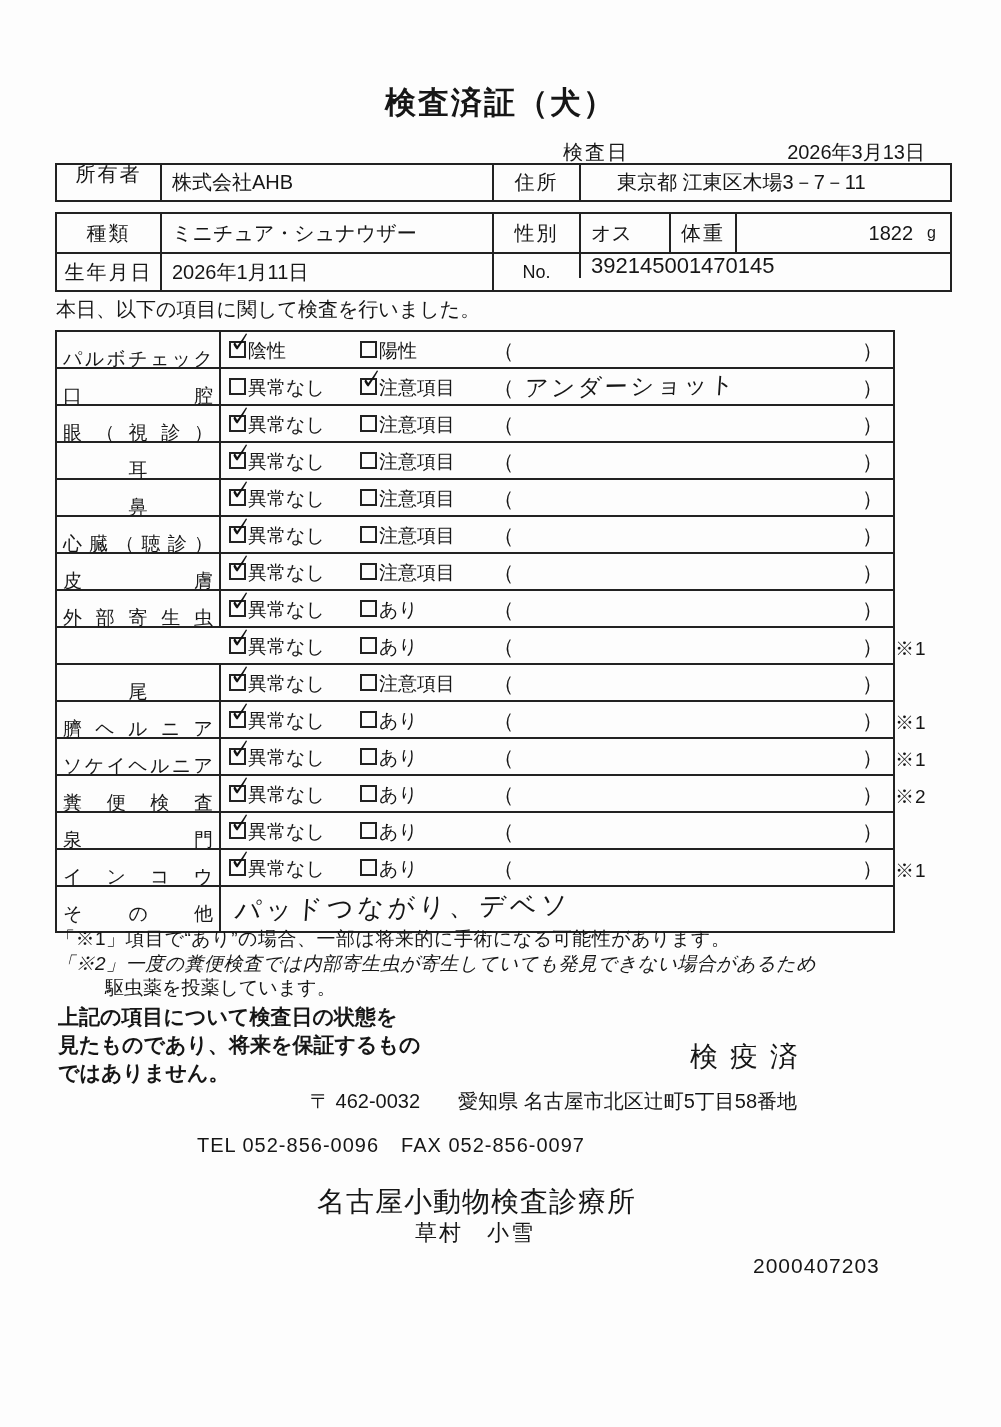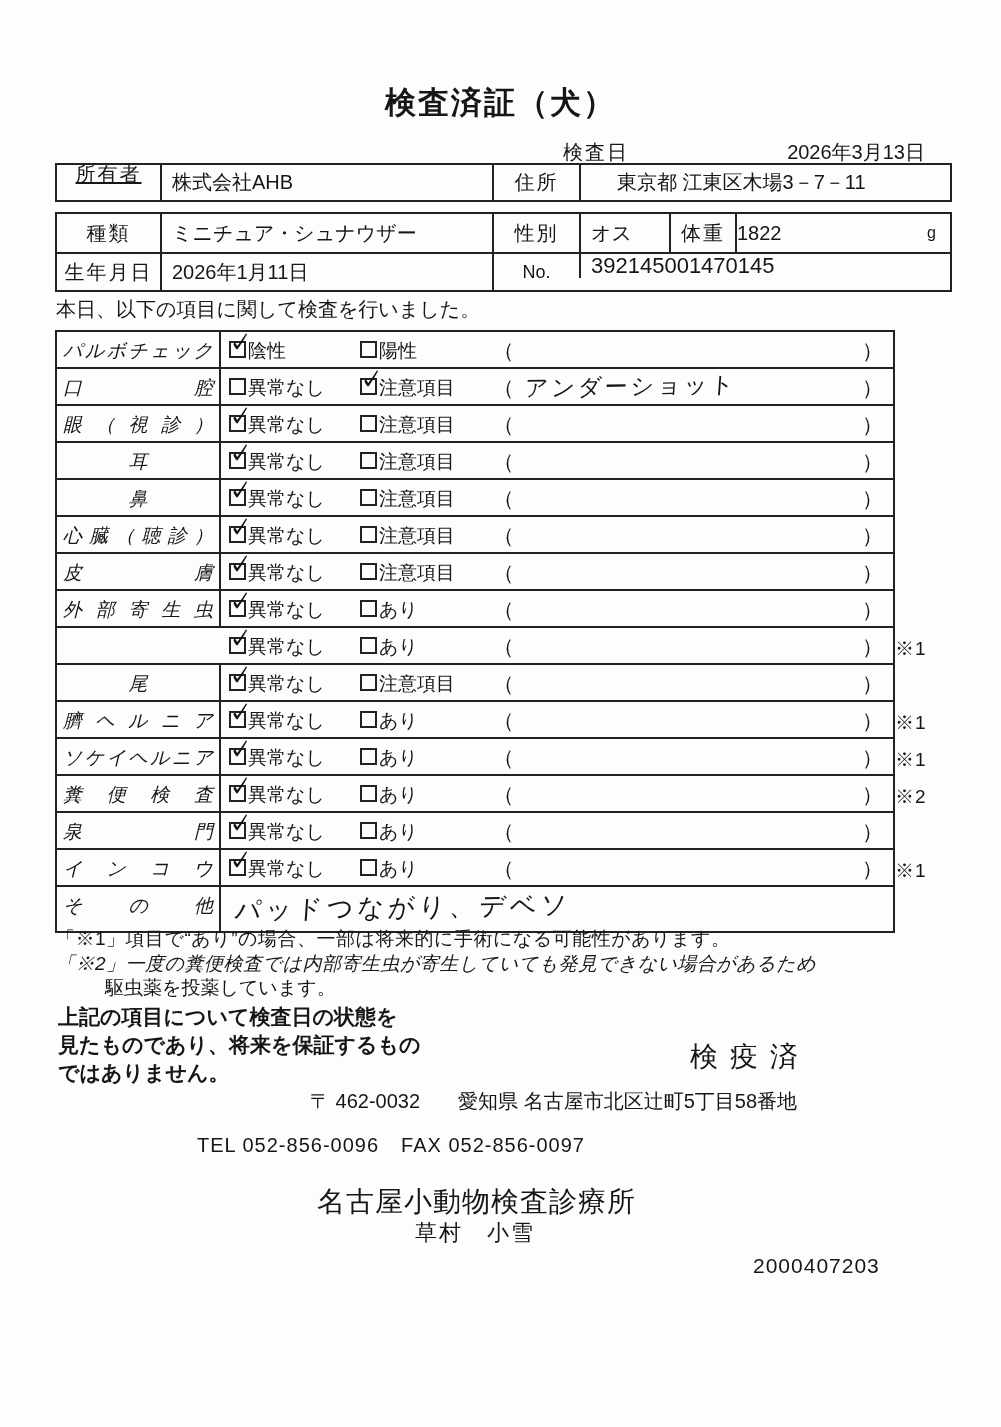--- a/index.html
+++ b/index.html
@@ -19,21 +19,21 @@
   .cell.lab{justify-content:center;letter-spacing:2px;}
   .cell.val{padding-left:10px;}
   .bl{border-left:2px solid #222;}
   .bt{border-top:2px solid #222;}
 
   
   .check-table{position:absolute;left:55px;top:330px;width:840px;border:2px solid #222;box-sizing:border-box;background:#fdfdfd;}
   .crow{position:relative;height:37px;border-bottom:2px solid #222;box-sizing:border-box;}
   .crow:last-child{border-bottom:none;}
   .rl{position:absolute;left:0;top:0;bottom:0;width:164px;border-right:2px solid #222;box-sizing:border-box;
-      padding:6px 6px 0 6px;font-size:19px;text-align:justify;text-align-last:justify;font-style:italic;}
+      padding:14px 6px 0 6px;font-size:19px;text-align:justify;text-align-last:justify;}
   .rl.center1{text-align:center;text-align-last:center;}
   .opt{position:absolute;top:6px;font-size:19px;white-space:nowrap;}
   .o1{left:172px;} .o2{left:303px;}
   .cb{display:inline-block;width:13px;height:13px;border:2px solid #222;position:relative;vertical-align:-1px;margin-right:2px;}
   .cb .tick{display:none;}
   .cb.on .tick{display:block;position:absolute;left:-2px;top:-12px;font-size:21px;font-weight:700;transform:rotate(-6deg);color:#111;}
   .po{position:absolute;left:436px;top:5px;font-size:21px;}
   .pc{position:absolute;right:10px;top:5px;font-size:21px;}
   .note{position:absolute;left:468px;top:2px;font-size:23px;letter-spacing:3px;transform:skewX(-5deg) rotate(-1deg);white-space:nowrap;}
   .mark{position:absolute;right:-48px;top:8px;width:46px;font-size:19px;letter-spacing:1px;}
@@ -58,33 +58,33 @@
 <body>
 
 <div class="page">
 
   <div class="abs title">検査済証（犬）</div>
 
   <div class="abs insp-label">検査日</div>
   <div class="abs insp-date">2026年3月13日</div>
 
   <div class="t" style="left:55px;top:163px;width:897px;height:39px;">
-    <div class="cell lab" style="left:0;top:0;width:103px;height:19px;text-decoration:underline;">所有者</div>
+    <div class="cell lab" style="left:0;top:0;width:103px;height:19px;">所有者</div>
     <div class="cell val bl" style="left:103px;top:0;width:332px;height:35px;">株式会社AHB</div>
     <div class="cell lab bl" style="left:435px;top:0;width:87px;height:35px;">住所</div>
     <div class="cell val bl" style="left:522px;top:0;width:371px;height:35px;padding-left:36px;">東京都 江東区木場3－7－11</div>
   </div>
 
   <div class="t" style="left:55px;top:212px;width:897px;height:80px;">
     <div class="cell lab" style="left:0;top:0;width:103px;height:38px;">種類</div>
     <div class="cell val bl" style="left:103px;top:0;width:332px;height:38px;">ミニチュア・シュナウザー</div>
     <div class="cell lab bl" style="left:435px;top:0;width:87px;height:38px;">性別</div>
     <div class="cell val bl" style="left:522px;top:0;width:90px;height:38px;">オス</div>
     <div class="cell lab bl" style="left:612px;top:0;width:66px;height:38px;">体重</div>
-    <div class="cell bl" style="left:678px;top:0;width:215px;height:38px;justify-content:space-between;padding-right:14px;">
+    <div class="cell bl" style="left:678px;top:0;width:215px;height:38px;justify-content:flex-end;padding-right:14px;">
       <span>1822</span>
       <span style="font-size:16px;margin-left:14px;">g</span>
     </div>
     <div class="cell lab bt" style="left:0;top:38px;width:103px;height:38px;">生年月日</div>
     <div class="cell val bl bt" style="left:103px;top:38px;width:332px;height:38px;">2026年1月11日</div>
     <div class="cell bl bt" style="left:435px;top:38px;width:87px;height:38px;justify-content:center;font-size:18px;">No.</div>
     <div class="cell val bl bt" style="left:522px;top:38px;width:371px;height:26px;font-size:22px;">392145001470145</div>
   </div>
 
   <div class="abs intro">本日、以下の項目に関して検査を行いました。</div>

